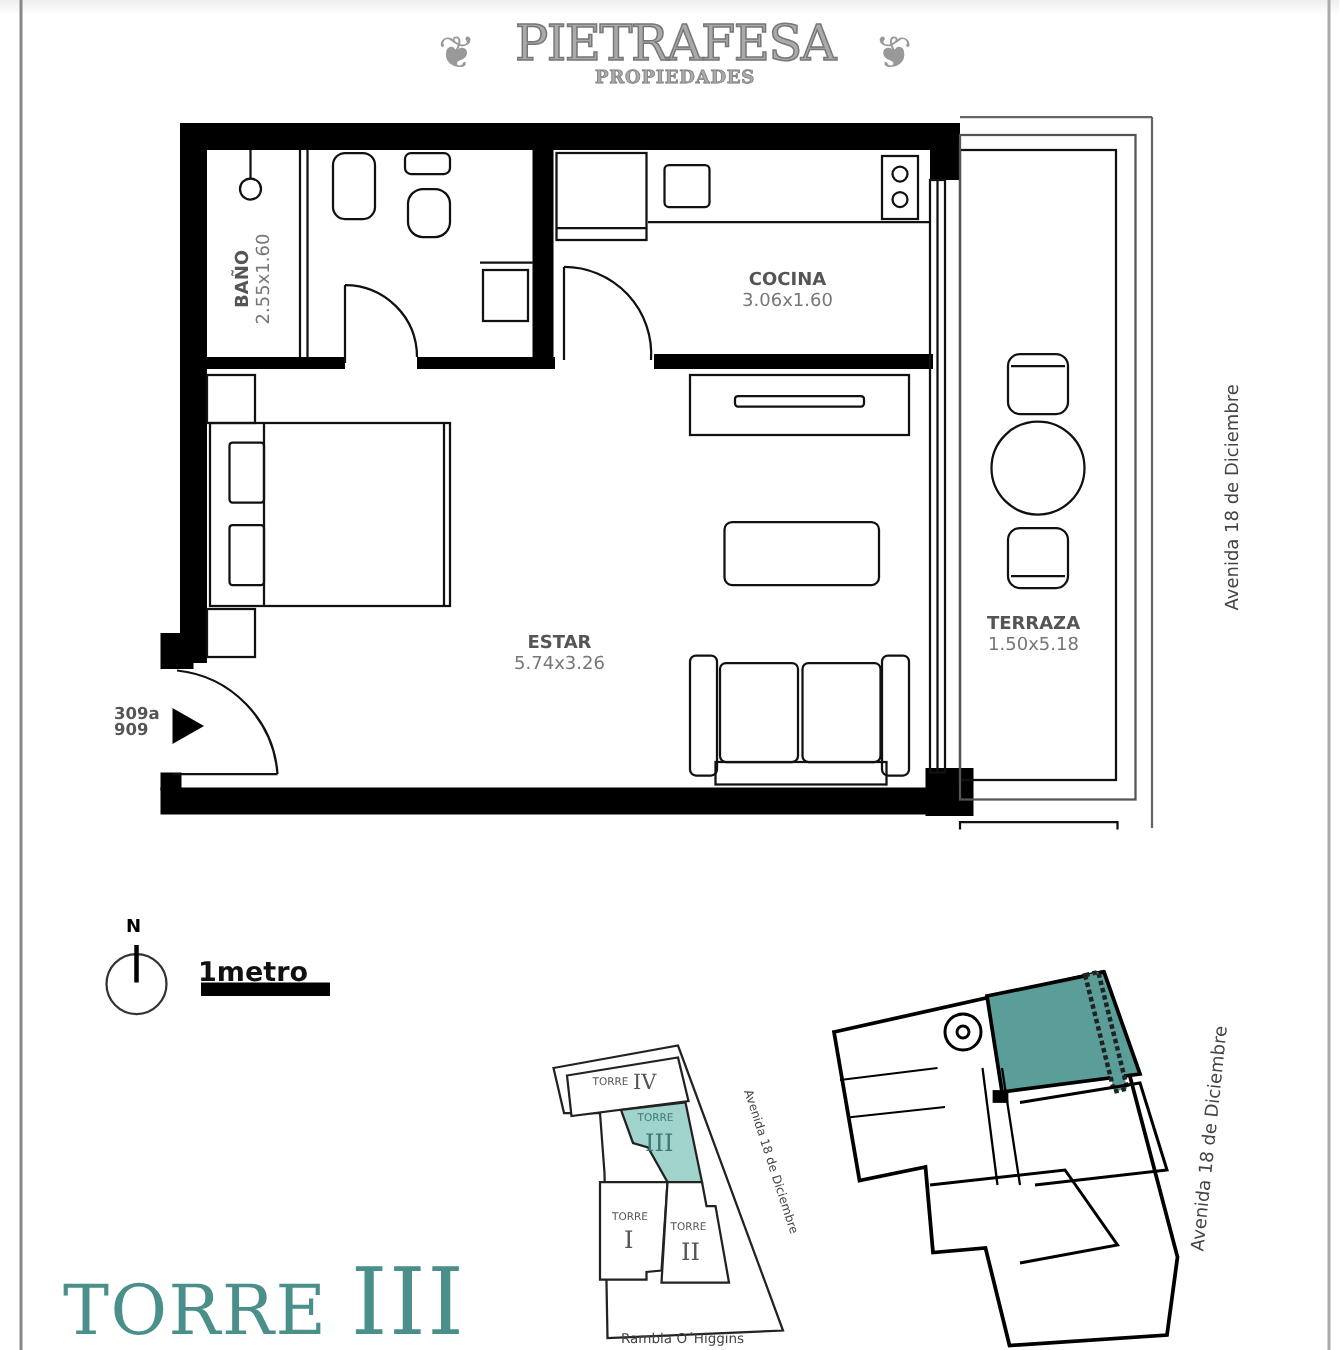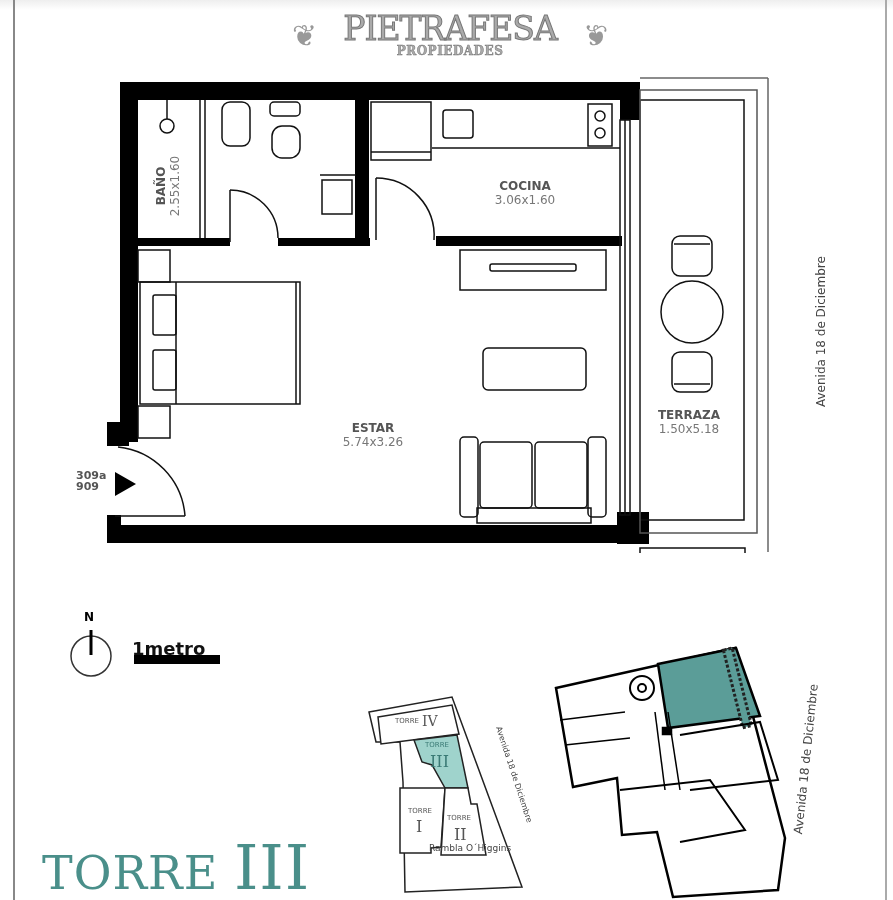--- a/index.html
+++ b/index.html
@@ -186,21 +186,21 @@
   <div class="d">1.50x5.18</div>
 </div>
 
 <div class="unit-code">
   <div>309a</div>
   <div>909</div>
 </div>
 
 <div class="street vert" style="left:746px;top:325px;width:150px;text-align:center;">Avenida 18 de Diciembre</div>
 <div class="street vert" style="left:454px;top:770px;width:120px;font-size:8px;transform:rotate(72deg);text-align:center;">Avenida 18 de Diciembre</div>
-<div class="street" style="left:414px;top:843px;font-size:9px;margin-left:15px;">Rambla O´Higgins</div>
+<div class="street" style="left:414px;top:888px;font-size:9px;">Rambla O´Higgins</div>
 <div class="street vert" style="left:726px;top:752px;width:160px;font-size:12px;transform:rotate(-84deg);text-align:center;">Avenida 18 de Diciembre</div>
 
 <div class="compass-n">N</div>
 <div class="scale">1metro</div>
 
 <div class="torre-title">
   <span>TORRE</span>
   <span class="num">III</span>
 </div>
 

